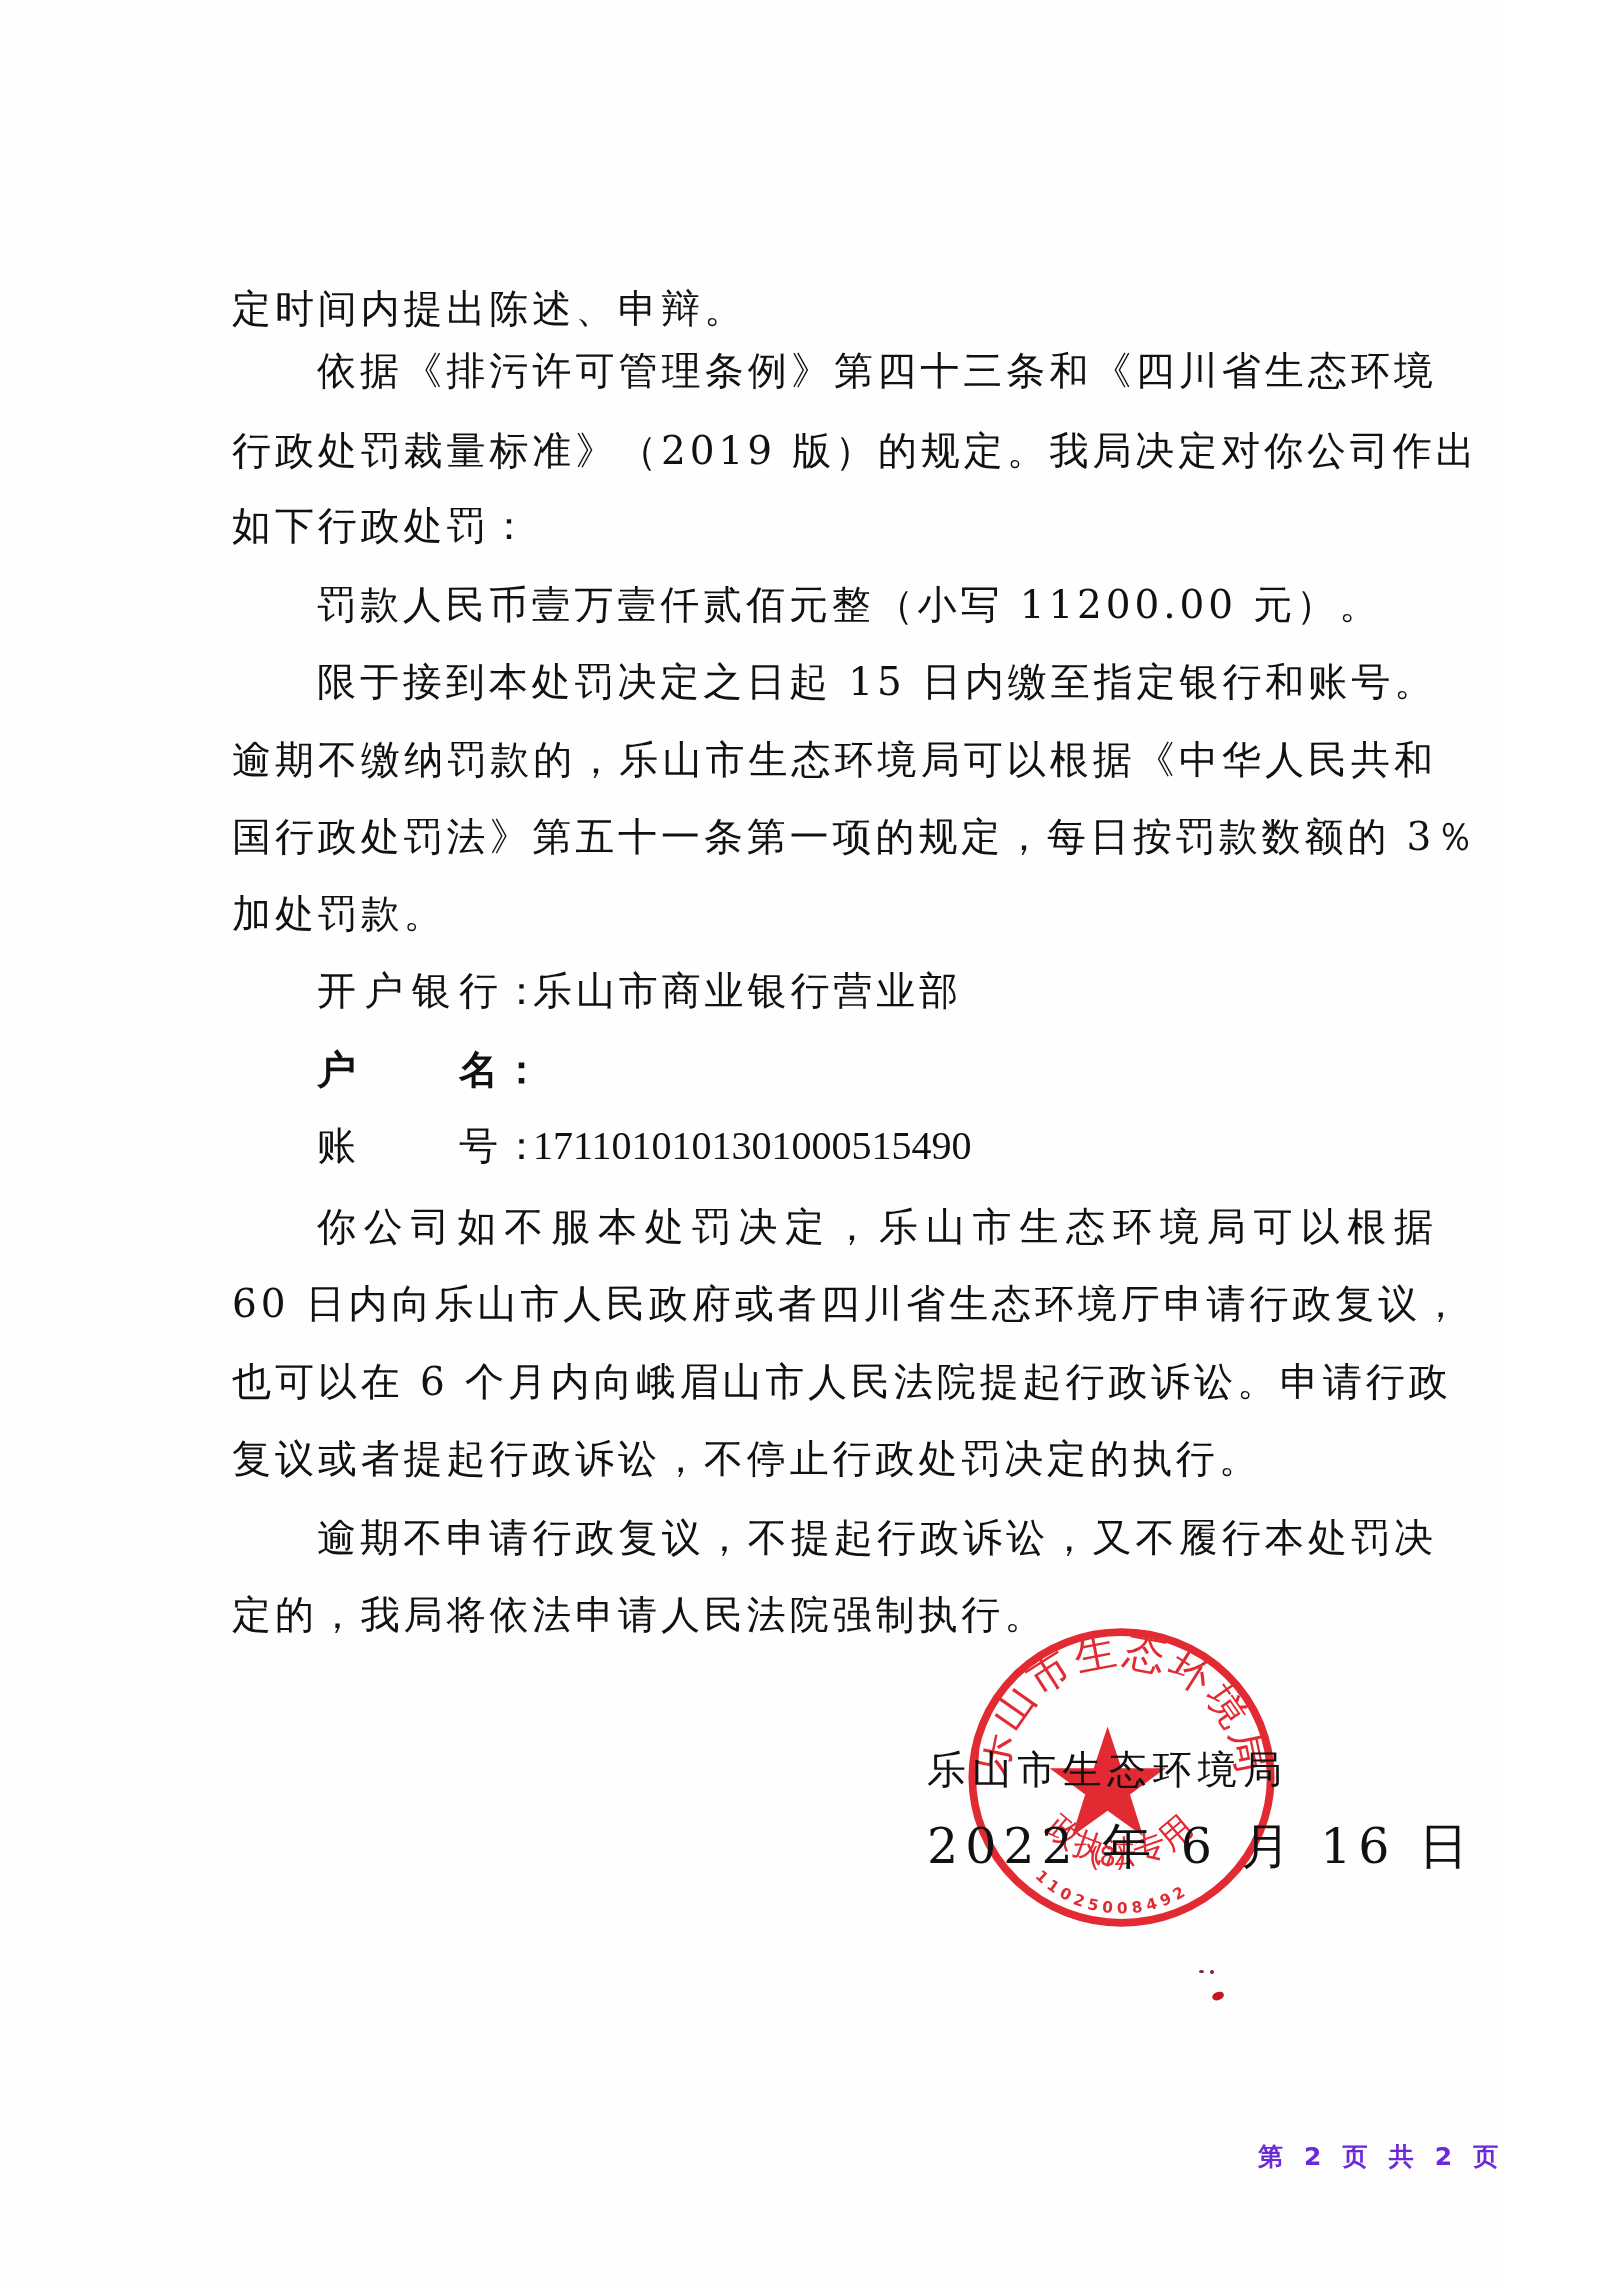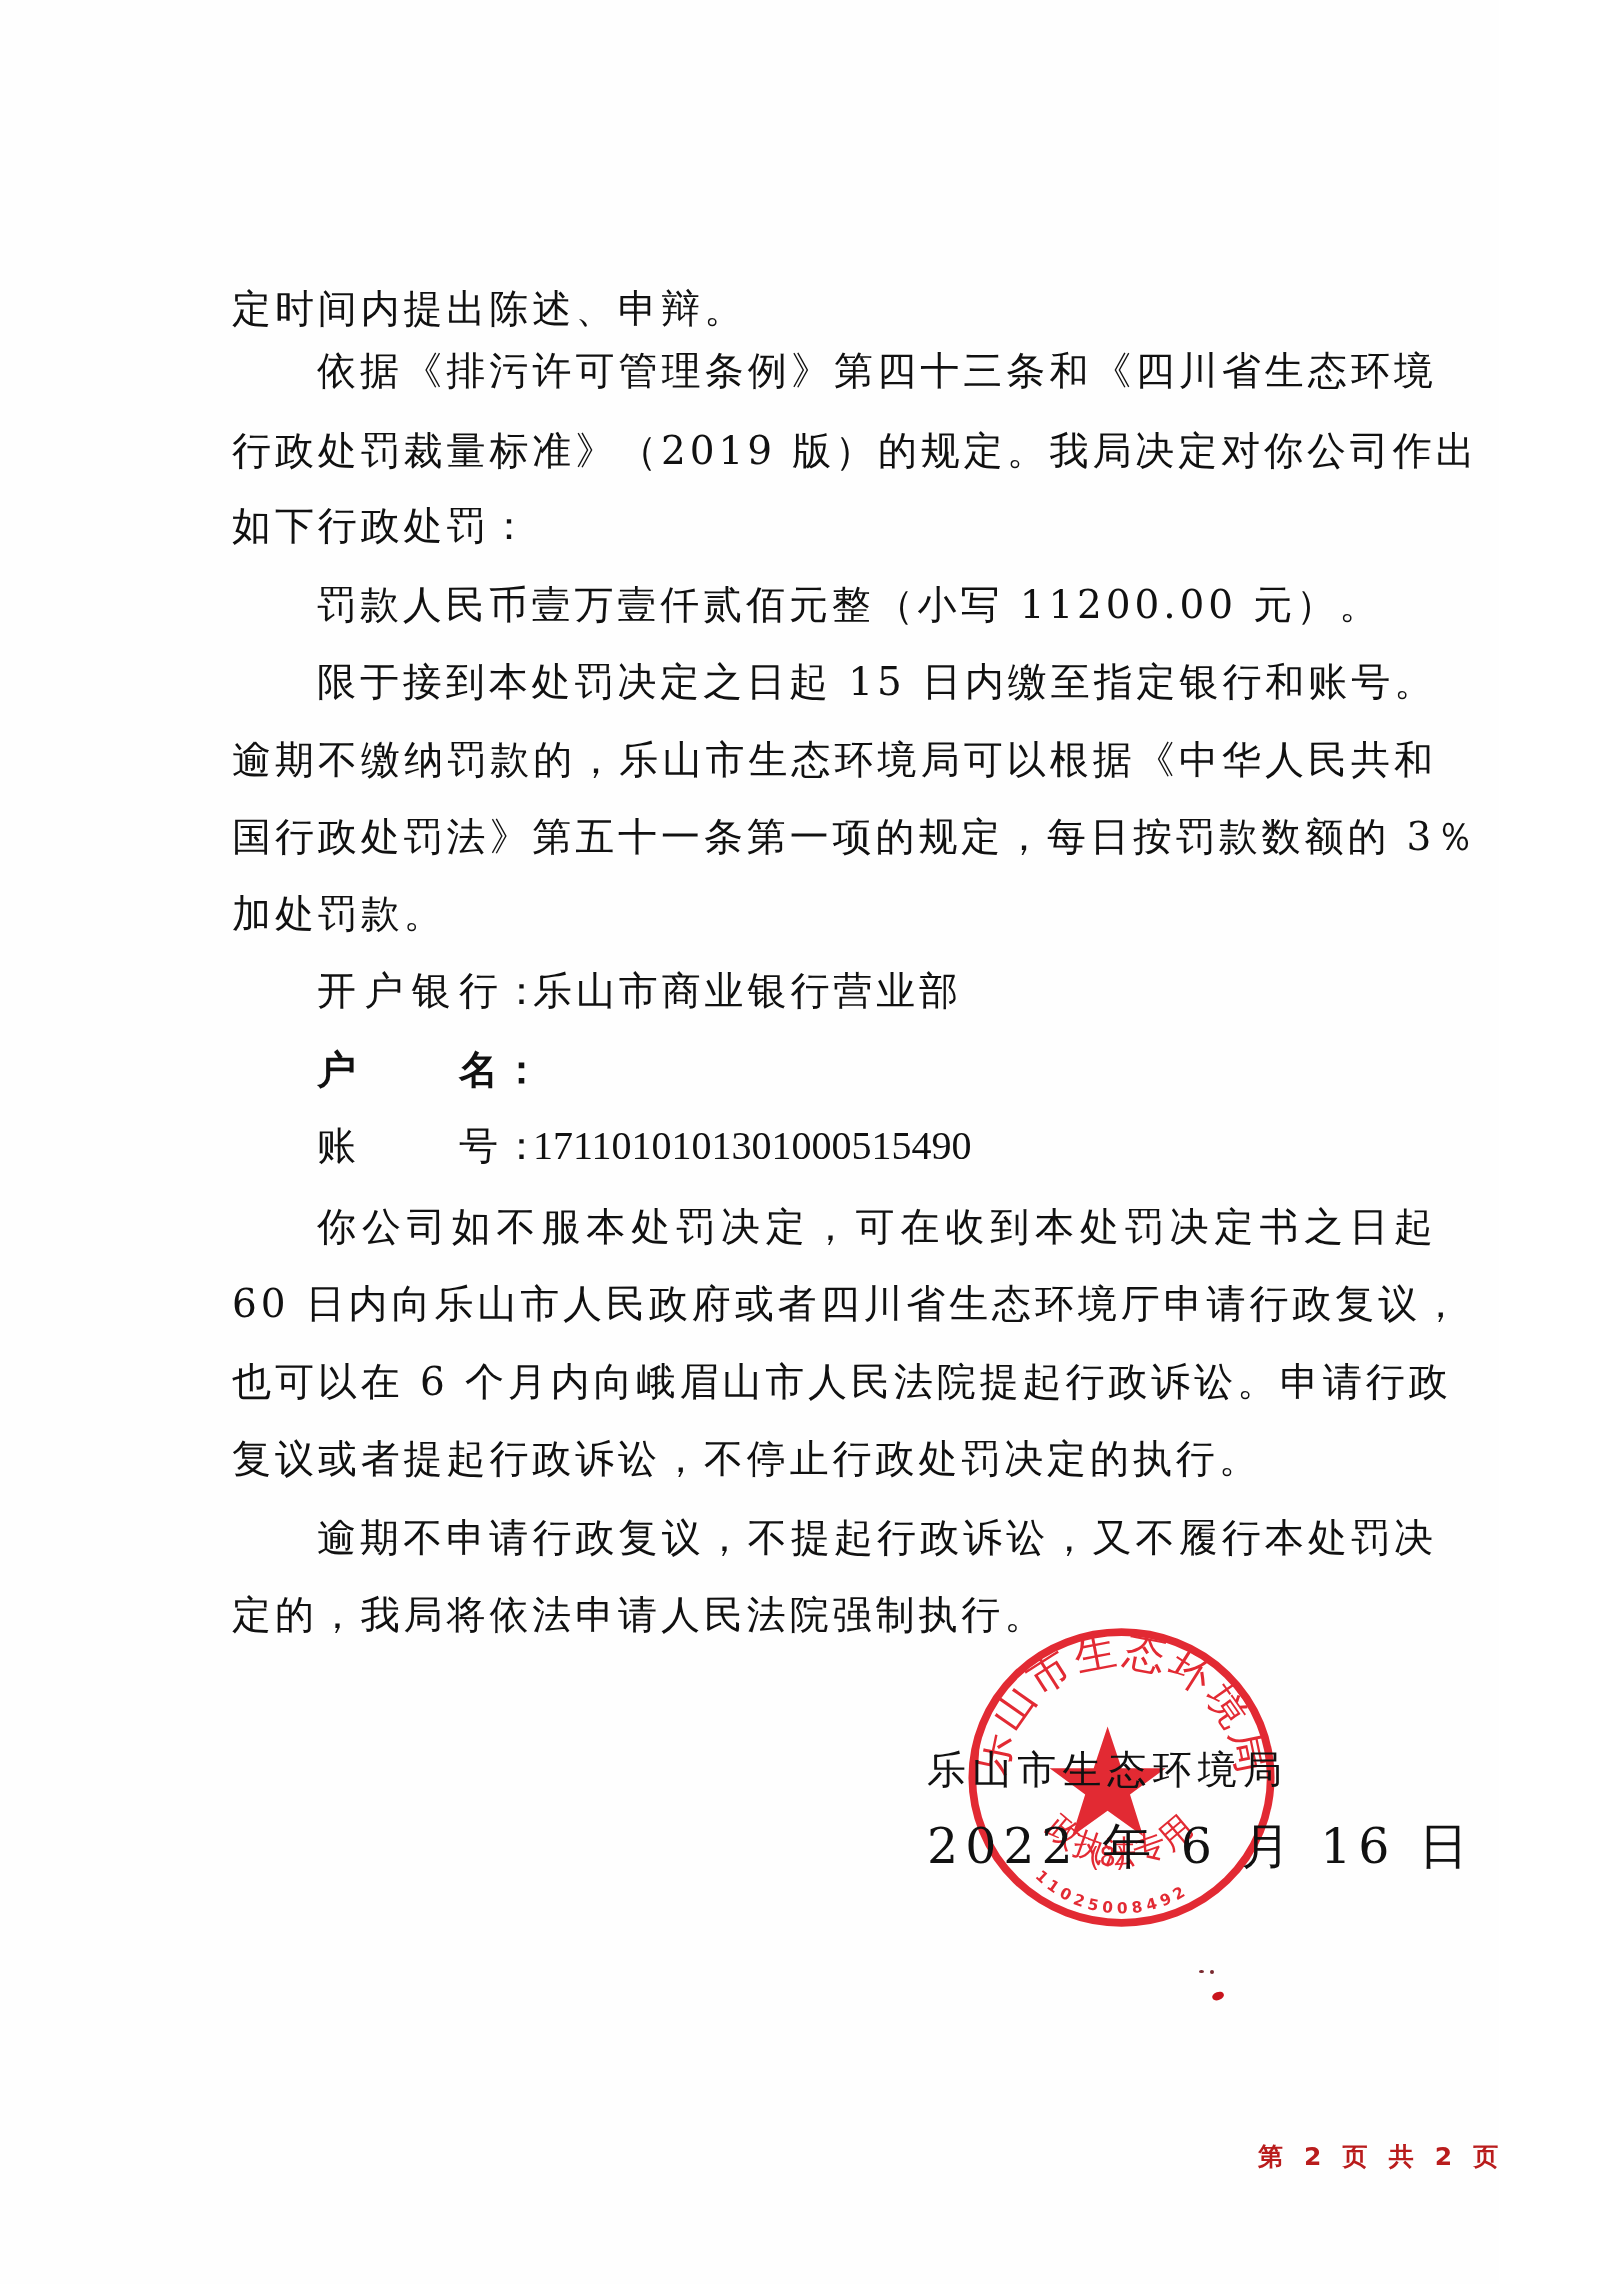--- a/index.html
+++ b/index.html
@@ -98,21 +98,21 @@
     opacity: 0.9;
   }
   .footer {
     position: absolute;
     left: 1258px;
     top: 2140px;
     font-family: "DejaVu Sans", sans-serif;
     font-weight: bold;
     font-size: 25px;
     letter-spacing: 6.2px;
-    color: #b91c1c;
+    color: #6d28d9;
     white-space: nowrap;
   }
   .smudge {
     position: absolute;
     border-radius: 50%;
   }
 </style>
 </head>
 <body>
 
@@ -139,21 +139,21 @@
   <div class="bank-row" style="top:1038px;font-weight:bold;">
     <span class="bank-label">户名</span>
     <span class="bank-colon">：</span>
   </div>
   <div class="bank-row" style="top:1115px;">
     <span class="bank-label">账号</span>
     <span class="bank-colon">：</span>
     <span class="bank-value num">1711010101301000515490</span>
   </div>
 
-  <div class="line indent" style="top:1196px;">你公司如不服本处罚决定，可在收到本处罚决定书之日起</div>
+  <div class="line indent" style="top:1196px;">你公司如不服本处罚决定，乐山市生态环境局可以根据</div>
   <div class="line" style="top:1273px;">60 日内向乐山市人民政府或者四川省生态环境厅申请行政复议，</div>
   <div class="line" style="top:1351px;">也可以在 6 个月内向峨眉山市人民法院提起行政诉讼。申请行政</div>
   <div class="line last" style="top:1428px;">复议或者提起行政诉讼，不停止行政处罚决定的执行。</div>
 
   <div class="line indent" style="top:1507px;">逾期不申请行政复议，不提起行政诉讼，又不履行本处罚决</div>
   <div class="line last" style="top:1584px;">定的，我局将依法申请人民法院强制执行。</div>
 
   <svg class="seal" viewBox="0 0 402 392">
     <defs>
       <path id="sealTopArc" d="M 62 250 A 150 145 0 1 1 340 250"></path>

